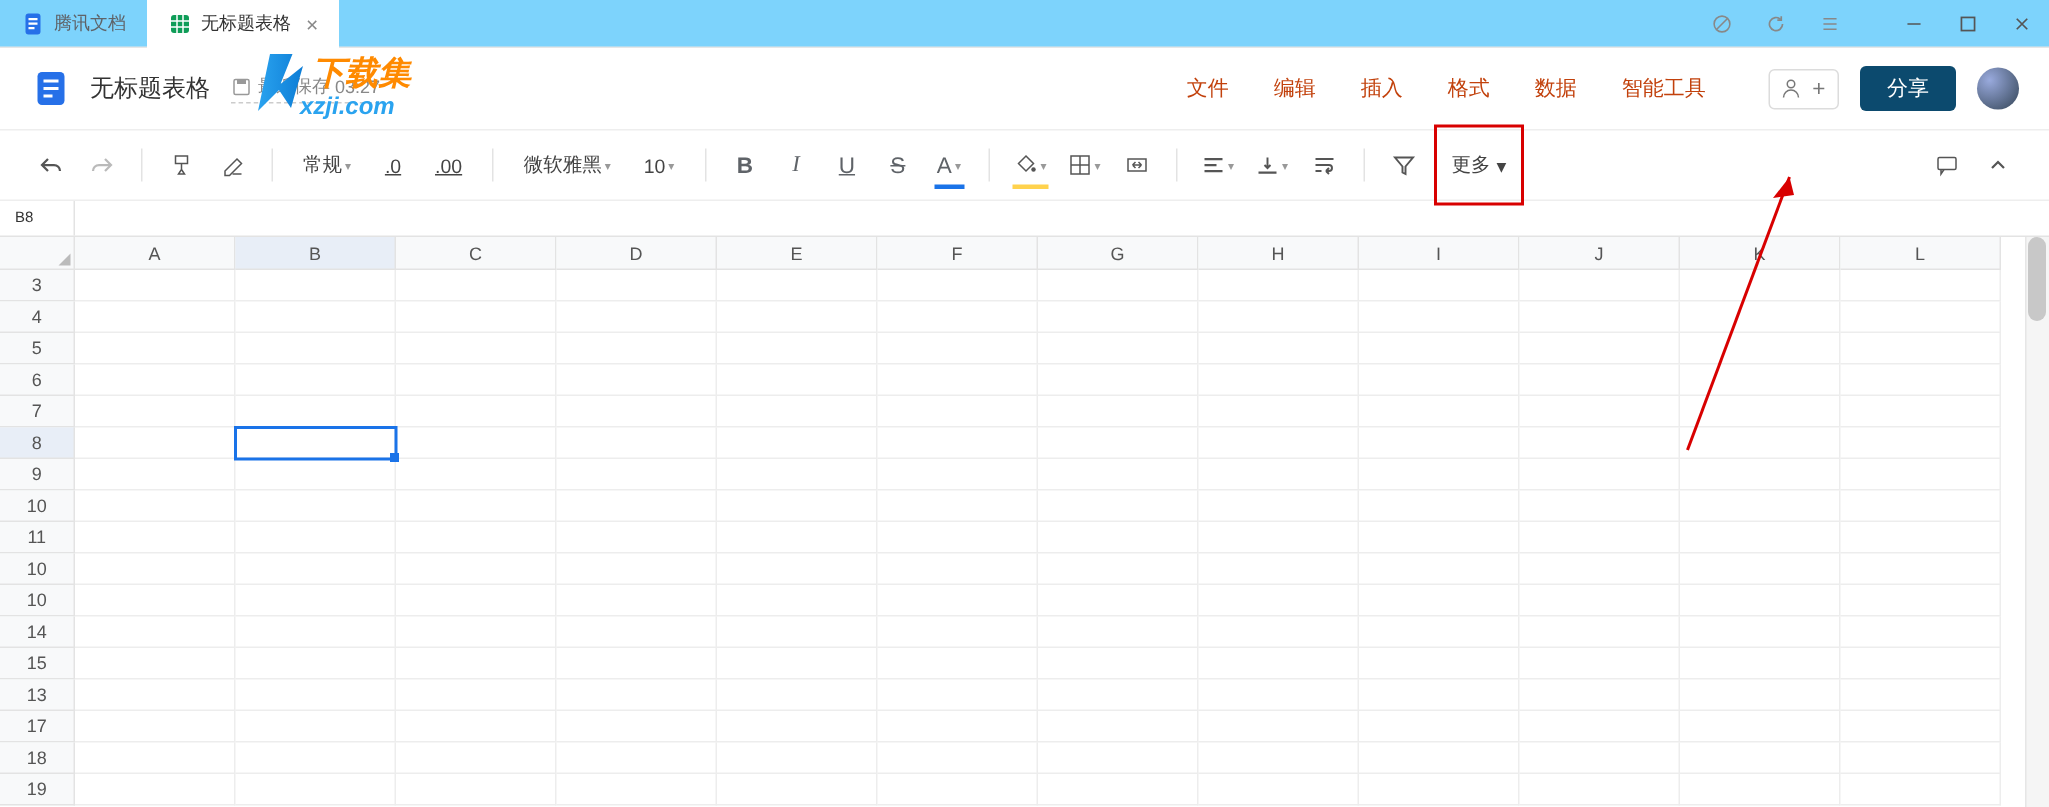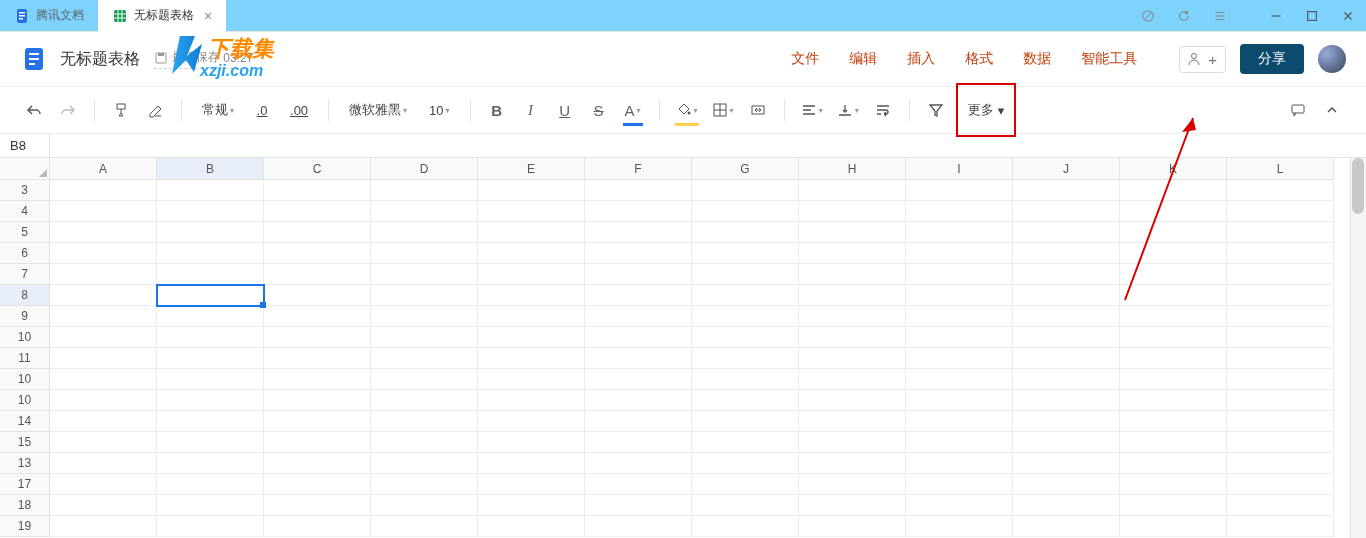--- a/index.html
+++ b/index.html
@@ -37,21 +37,21 @@
 .sep { width: 1px; height: 22px; background: #e3e3e3; margin: 0 6px; }
 .more-highlight { border: 2px solid #d80000; padding: 16px 10px; color: #444; font-size: 13px; display: flex; align-items: center; }
 .toolbar .spacer { flex: 1; }
 .underline-a { position: relative; }
 .underline-a::after { content:""; position:absolute; left:4px; right:4px; bottom:-2px; height:3px; background:#1a73e8; }
 .fill-swatch { position: relative; }
 .fill-swatch::after { content:""; position:absolute; left:3px; right:3px; bottom:-2px; height:3px; background:#ffd24d; }
 
 
 .formula-bar { height: 24px; display: flex; align-items: center; border-bottom: 1px solid #e3e3e3; }
-.name-box { width: 50px; padding: 0 10px; font-size: 13px; color: #333; border-right: 1px solid #e3e3e3; height: 100%; display: flex; align-items: center; }
+.name-box { width: 50px; padding: 0 10px; font-size: 10px; color: #333; border-right: 1px solid #e3e3e3; height: 100%; display: flex; align-items: center; }
 .formula-input { flex: 1; height: 100%; }
 
 
 .sheet { display: flex; height: calc(538px - 32px - 54px - 48px - 24px); overflow: hidden; }
 .corner { width: 50px; height: 22px; background: #f8f9fa; border-right: 1px solid #e3e3e3; border-bottom: 1px solid #e3e3e3; display:flex; align-items:center; justify-content:flex-end; padding-right:4px; position:relative; }
 .corner::after { content:""; position:absolute; right:2px; bottom:2px; width:0; height:0; border-left:8px solid transparent; border-bottom:8px solid #bbb; }
 .col-headers { display: flex; }
 .col-headers .ch { width: 107px; height: 22px; background: #f8f9fa; border-right: 1px solid #e3e3e3; border-bottom: 1px solid #e3e3e3; display: flex; align-items: center; justify-content: center; font-size: 12px; color: #555; }
 .col-headers .ch.sel { background: #e8eef7; }
 .grid-left { width: 50px; }

